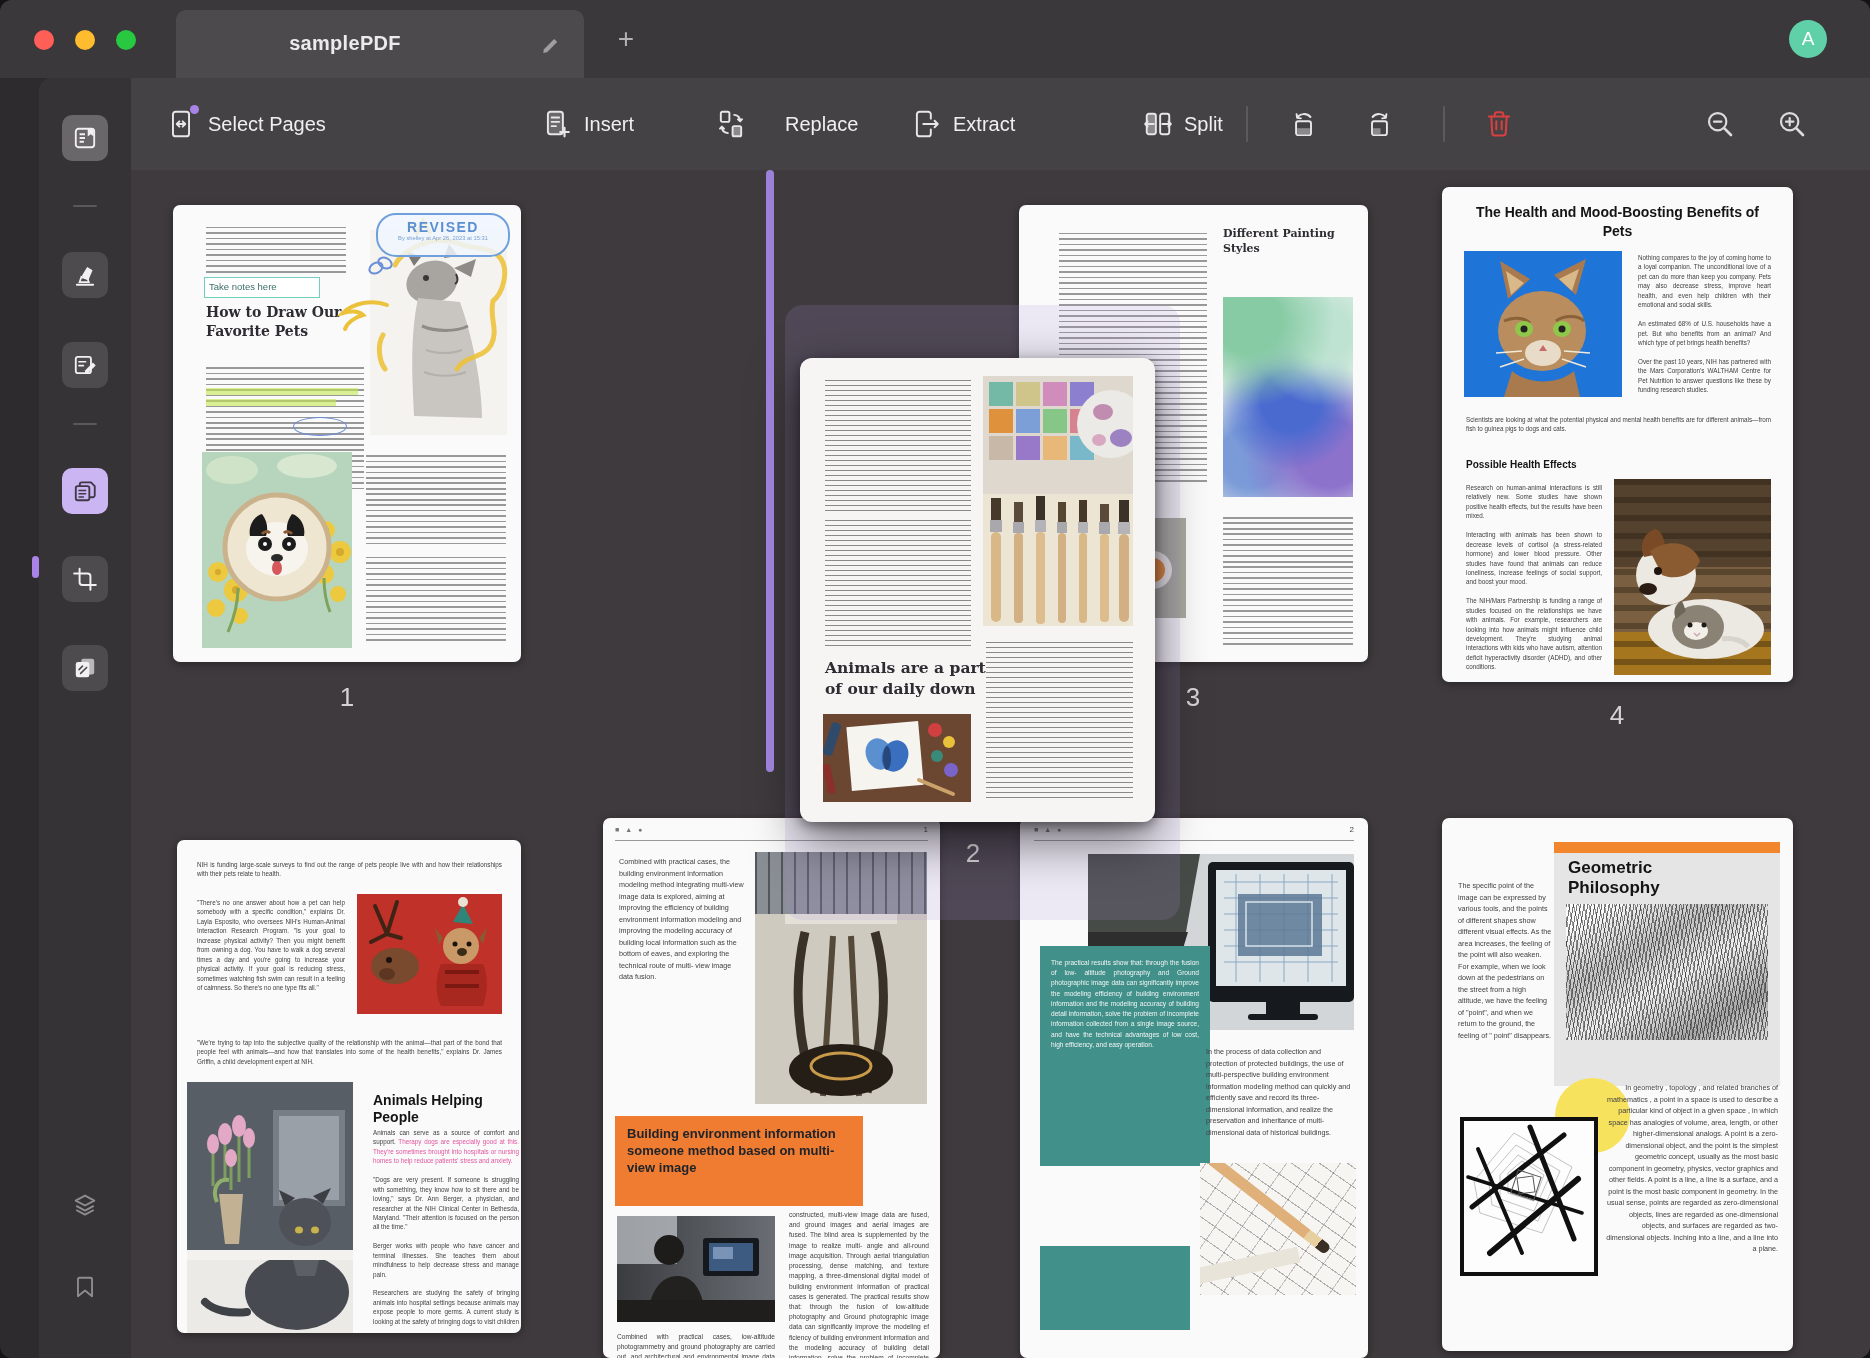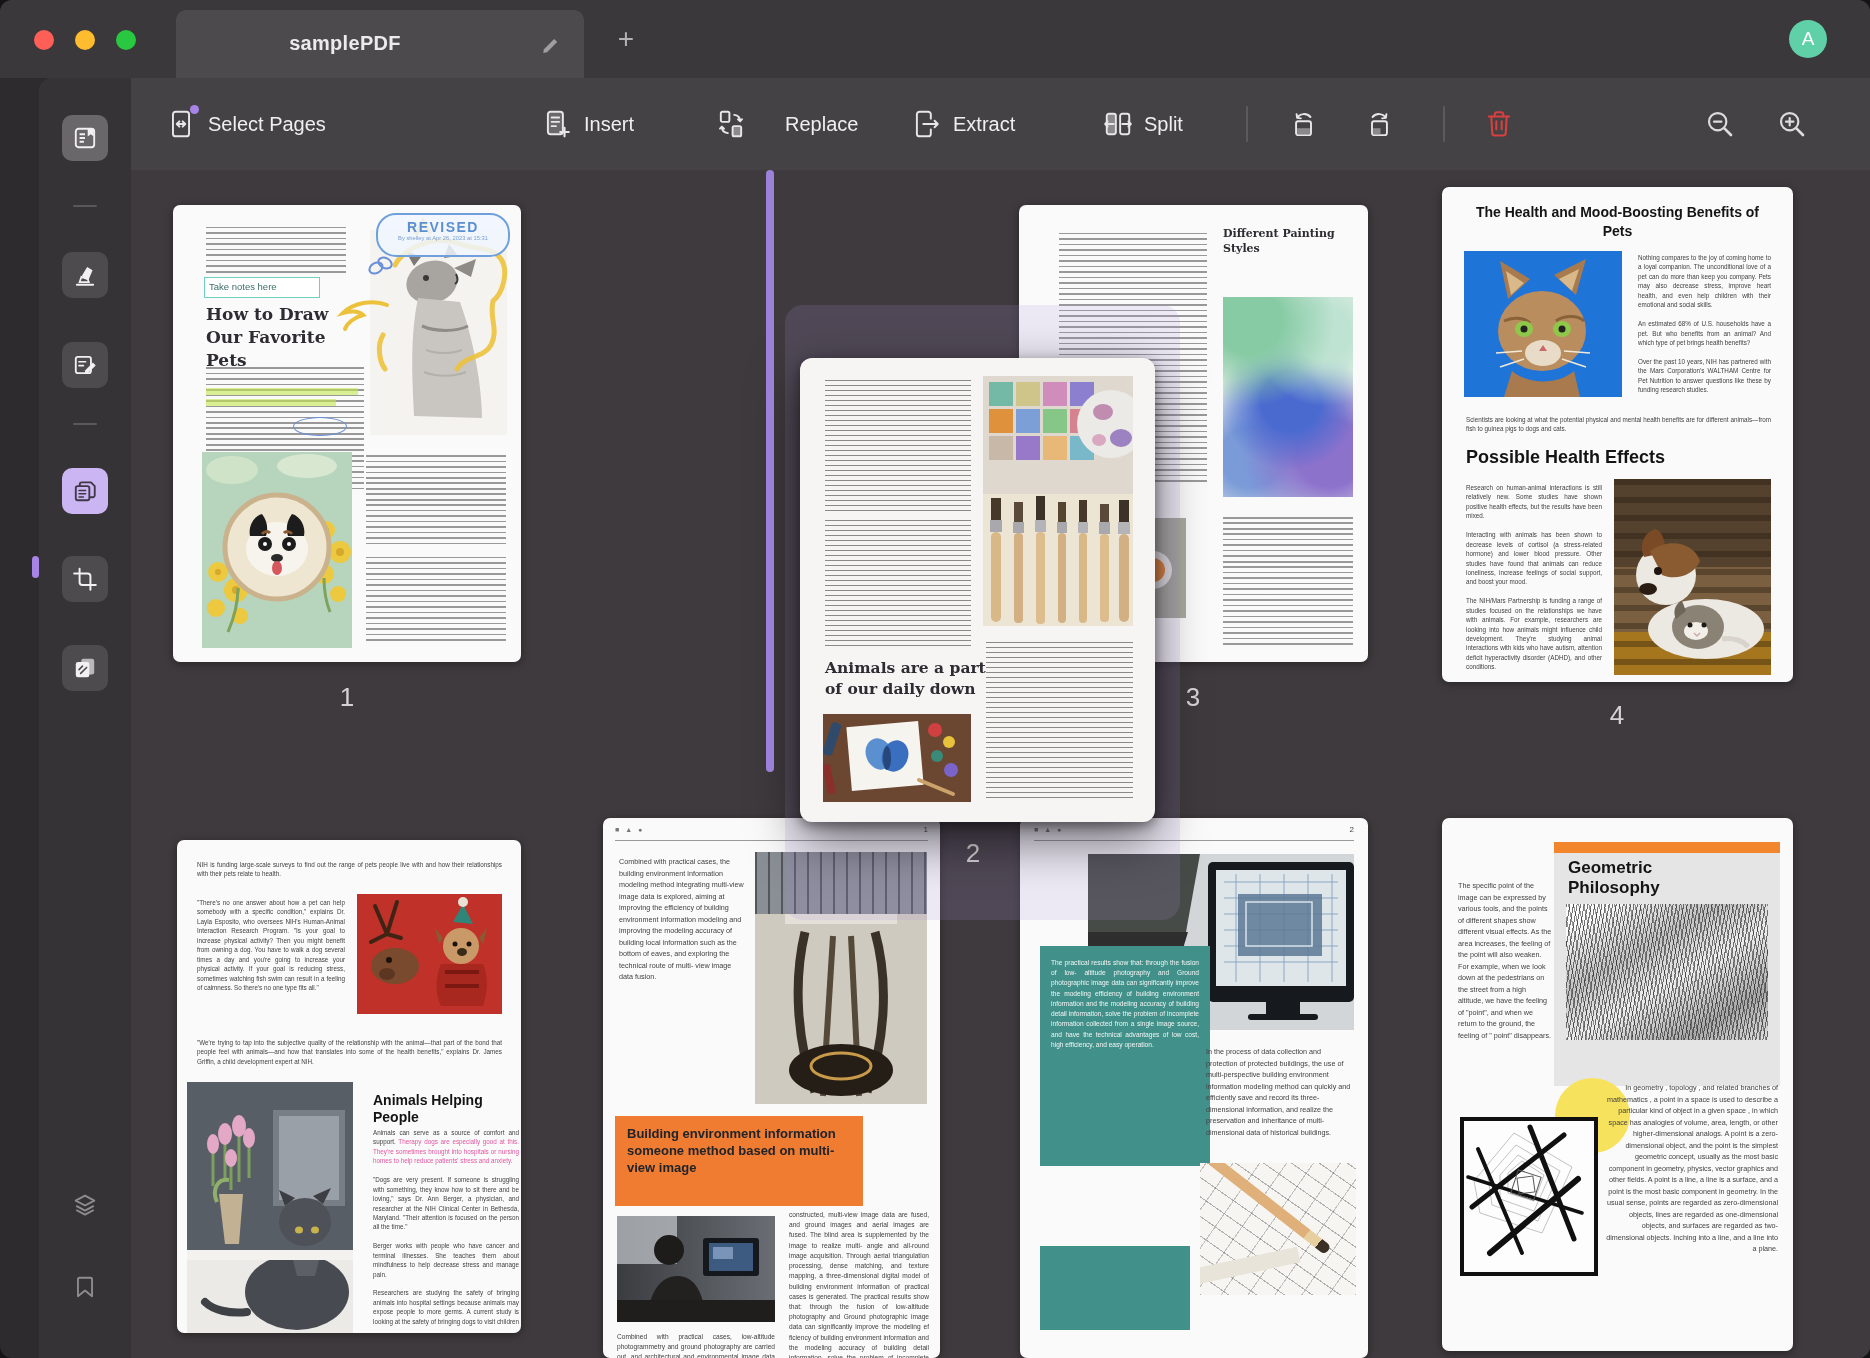--- a/index.html
+++ b/index.html
@@ -185,21 +185,21 @@
       </div>
       <div class="tbtn" style="left:781px;">
         <span class="iconwrap">
           <svg width="28" height="30" viewBox="0 0 26 28" fill="none" stroke="#e8e6e8" stroke-width="1.8" stroke-linecap="round" stroke-linejoin="round">
             <path d="M17.5 9V5a2.5 2.5 0 0 0-2.5-2.5H7A2.5 2.5 0 0 0 4.5 5v18A2.5 2.5 0 0 0 7 25.5h8a2.5 2.5 0 0 0 2.5-2.5v-4"></path>
             <path d="M10.5 14H24m0 0l-3-3m3 3l-3 3"></path>
             </svg>
         </span>
         <span>Extract</span>
       </div>
-      <div class="tbtn" style="left:972px;text-align:right;">
+      <div class="tbtn" style="left:1012px;text-align:right;">
         <span class="iconwrap">
           <svg width="30" height="30" viewBox="0 0 28 28" fill="none" stroke="#e8e6e8" stroke-width="1.8" stroke-linecap="round" stroke-linejoin="round">
             <rect x="3.5" y="4.5" width="8.5" height="19" rx="2" fill="#8c898c" stroke="#e8e6e8"></rect>
             <rect x="16" y="4.5" width="8.5" height="19" rx="2"></rect>
             <path d="M10 14H2m0 0l2.3-2.3M2 14l2.3 2.3"></path>
             <path d="M18 14h8m0 0l-2.3-2.3M26 14l-2.3 2.3"></path>
             </svg>
         </span>
         <span>Split</span>
       </div>
@@ -251,21 +251,21 @@
             </svg>
         </span>
       </div>
     </div>
 
     <div id="canvas">
 
       <div class="card" style="left:42px;top:35px;width:348px;height:457px;">
         <div class="tl" style="left:33px;top:22px;width:140px;height:46px;"></div>
         <div class="abs" style="left:31px;top:72px;width:110px;height:19px;border:1.3px solid #72cfc0;color:#3c6e68;font-size:9.5px;line-height:17px;padding-left:4px;background:#fff;">Take notes here</div>
-        <div class="serifhead" style="left:33px;top:98px;width:160px;font-size:17px;line-height:1.35;">How to Draw Our Favorite Pets</div>
+        <div class="serifhead" style="left:33px;top:98px;width:160px;font-size:14px;line-height:1.35;">How to Draw Our Favorite Pets</div>
         <div class="tl" style="left:33px;top:162px;width:158px;height:125px;"></div>
         <div class="abs" style="left:33px;top:183px;width:152px;height:7px;background:rgba(196,230,80,.6);"></div>
         <div class="abs" style="left:33px;top:194px;width:130px;height:7px;background:rgba(196,230,80,.6);"></div>
         <div class="abs" style="left:120px;top:212px;width:52px;height:17px;border:1.6px solid #6a8fd8;border-radius:50%;"></div>
         <div class="abs" style="left:33px;top:262px;width:145px;height:2px;background:#e08a8a;"></div>
         <div class="abs" style="left:33px;top:276px;width:82px;height:2px;background:#e08a8a;"></div>
 
         <div class="photo" style="left:197px;top:25px;width:137px;height:205px;background:#f5f3f0;">
           <svg width="137" height="205" viewBox="0 0 137 205">
             <ellipse cx="62" cy="52" rx="26" ry="21" transform="rotate(-18 62 52)" fill="#a8a4a0"></ellipse>
@@ -380,21 +380,21 @@
             <path d="M58 100l-26 2M60 108l-24 8M100 100l26 2M98 108l24 8" stroke="#f0ead8" stroke-width="1.5"></path>
             <path d="M48 120c16 14 46 14 62 0l6 26H40z" fill="#a87a4e"></path>
           </svg>
         </div>
         <div class="microtxt f6" style="left:196px;top:66px;width:133px;height:158px;">
           <span>Nothing compares to the joy of coming home to a loyal companion. The unconditional love of a pet can do more than keep you company. Pets may also decrease stress, improve heart health, and even help children with their emotional and social skills.</span><br><br>
           <span>An estimated 68% of U.S. households have a pet. But who benefits from an animal? And which type of pet brings health benefits?</span><br><br>
           <span>Over the past 10 years, NIH has partnered with the Mars Corporation's WALTHAM Centre for Pet Nutrition to answer questions like these by funding research studies.</span>
         </div>
         <div class="microtxt f6" style="left:24px;top:228px;width:305px;height:24px;">Scientists are looking at what the potential physical and mental health benefits are for different animals—from fish to guinea pigs to dogs and cats.</div>
-        <div class="sanshead" style="left:24px;top:260px;font-size:18px;">Possible Health Effects</div>
+        <div class="sanshead" style="left:24px;top:272px;font-size:10px;">Possible Health Effects</div>
         <div class="microtxt f6" style="left:24px;top:296px;width:136px;height:192px;">
           <span>Research on human-animal interactions is still relatively new. Some studies have shown positive health effects, but the results have been mixed.</span><br><br>
           <span>Interacting with animals has been shown to decrease levels of cortisol (a stress-related hormone) and lower blood pressure. Other studies have found that animals can reduce loneliness, increase feelings of social support, and boost your mood.</span><br><br>
           <span>The NIH/Mars Partnership is funding a range of studies focused on the relationships we have with animals. For example, researchers are looking into how animals might influence child development. They're studying animal interactions with kids who have autism, attention deficit hyperactivity disorder (ADHD), and other conditions.</span>
         </div>
         <div class="photo" style="left:172px;top:292px;width:157px;height:196px;">
           <div style="width:100%;height:100%;background:
             repeating-linear-gradient(180deg, rgba(30,20,12,.35) 0 6px, rgba(0,0,0,0) 6px 18px),
             linear-gradient(180deg,#54422e 0 45%,#7a5f40 45% 78%,#a5761e 78%);">
           <svg width="157" height="196" viewBox="0 0 157 196">

